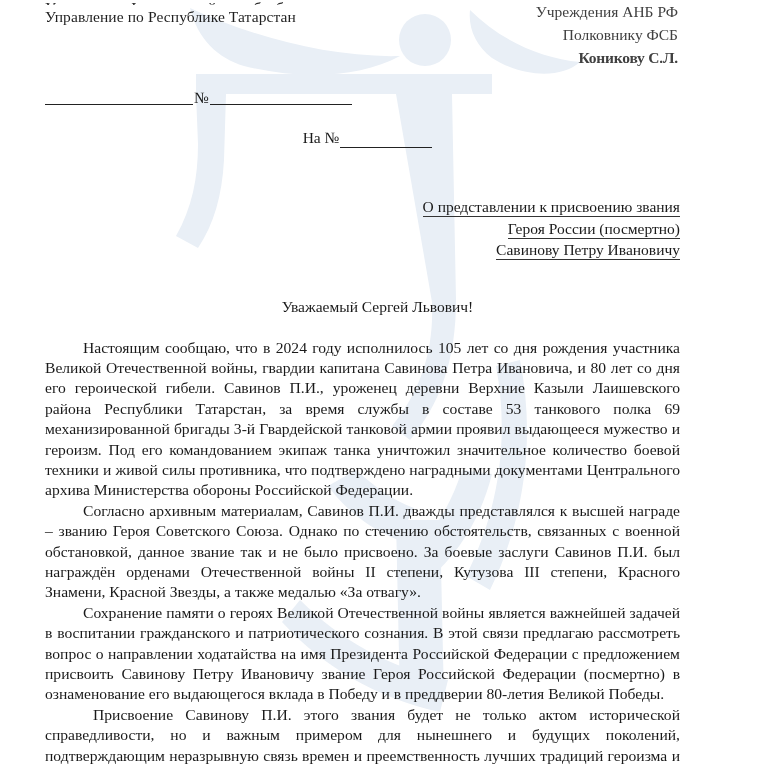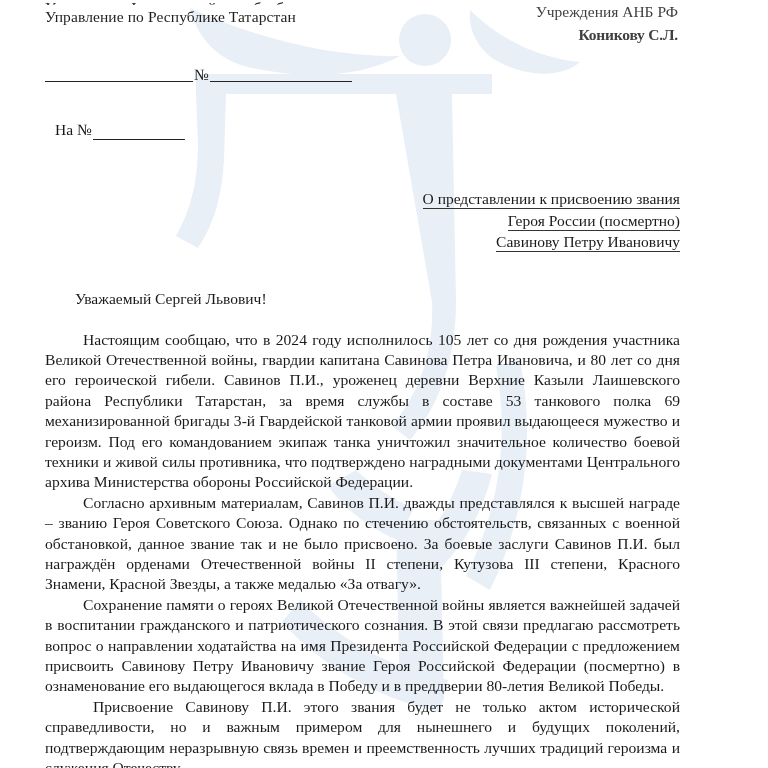--- a/index.html
+++ b/index.html
@@ -99,22 +99,23 @@
   }
   .rule.w1 { width: 148px; }
   .rule.w2 { width: 142px; }
   .rule.w3 { width: 92px; }
   .no-glyph {
     font-size: 15.5px;
     padding: 0 1px;
     line-height: 14px;
   }
   .ref-row-2 {
-    margin-top: 38px;
+    margin-top: 23px;
     margin-left: 10px;
+    justify-content: center;
   }
   .na-label {
     font-size: 15.5px;
     padding-right: 1px;
   }
 
   
   .subject {
     margin-top: 48px;
     text-align: right;
@@ -125,21 +126,21 @@
     display: block;
   }
   .subject-line span {
     border-bottom: 1.1px solid #333;
     padding-bottom: 1px;
   }
 
   
   .salutation {
     margin-top: 37px;
-    text-align: left;
+    text-align: center;
     padding-left: 30px;
     font-size: 15.5px;
   }
 
   
   .body {
     margin-top: 22px;
   }
   .body p {
     margin: 0;
@@ -185,20 +186,21 @@
 
   <div class="header">
 
     <div class="header-left">
       <div class="org-line-clipped">Управление Федеральной службы безопасности</div>
       <div class="org-line">Управление по Республике Татарстан</div>
     </div>
 
     <div class="header-right">
       <div class="addr-line">Учреждения АНБ РФ</div>
+      <div class="addr-line">Полковнику ФСБ</div>
       <div class="addr-line bold">Коникову С.Л.</div>
     </div>
   </div>
 
   <div class="refblock">
 
     <div class="ref-row">
       <span class="rule w1"></span>
       <span class="no-glyph">№</span>
       <span class="rule w2"></span>

